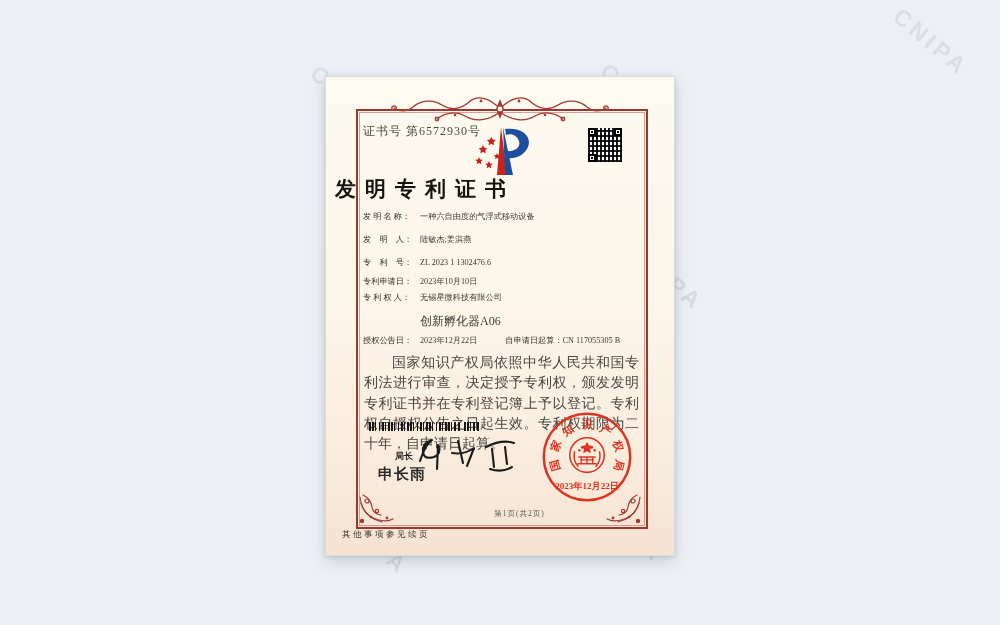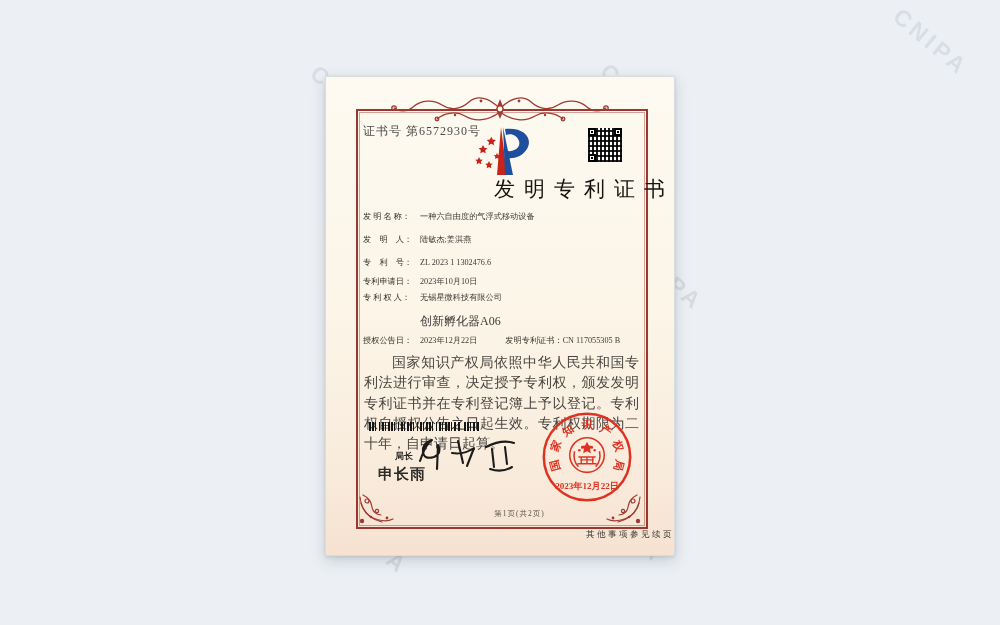--- a/index.html
+++ b/index.html
@@ -61,22 +61,22 @@
   .qr .finder{
     position:absolute;width:8px;height:8px;background:#fff;border:2px solid #000;box-sizing:border-box;
   }
   .qr .finder::after{content:"";position:absolute;inset:1px;background:#000;}
   .qr .f-tl{left:0;top:0;}
   .qr .f-tr{right:0;top:0;}
   .qr .f-bl{left:0;bottom:0;}
 
   .title{
     position:absolute;left:0;right:0;top:98px;
-    text-align:right;
-    font-size:21px;font-weight:400;color:#16140f;
+    text-align:left;
+    font-size:21px;font-weight:700;color:#16140f;
     letter-spacing:9px;padding-left:9px;
     white-space:nowrap;
   }
 
   
   .frow{
     position:absolute;left:37px;right:33px;
     font-size:8.2px;color:#3c3a36;white-space:nowrap;
   }
   .frow .lbl{display:inline-block;min-width:57px;color:#333129;}
@@ -105,21 +105,21 @@
   .director-name{position:absolute;left:52px;top:388px;font-size:15px;font-weight:700;color:#2b2a26;letter-spacing:1px;}
   .signature{position:absolute;left:84px;top:356px;width:112px;height:44px;}
 
   .seal{position:absolute;left:213px;top:332px;width:96px;height:96px;opacity:0.95;}
 
   .page-indicator{
     position:absolute;left:0;right:0;top:432px;text-align:center;
     font-size:7.5px;color:#55534e;letter-spacing:1px;padding-left:39px;
   }
   .footer-note{
-    position:absolute;left:16px;right:0;top:452px;text-align:right;
+    position:absolute;left:16px;right:0;top:452px;text-align:left;
     font-size:8.5px;color:#3a3832;letter-spacing:2.5px;
   }
 
   .flourish-top{position:absolute;left:59px;top:12px;width:230px;height:40px;}
   .corner{position:absolute;width:40px;height:38px;}
   .corner-bl{left:31px;top:412px;}
   .corner-br{left:277px;top:412px;transform:scaleX(-1);}
 </style>
 </head>
 <body>
@@ -222,21 +222,21 @@
       <span class="lbl">专　利　号：</span><span class="val">ZL 2023 1 1302476.6</span>
     </div>
     <div class="frow" style="top:199px">
       <span class="lbl">专利申请日：</span><span class="val">2023年10月10日</span>
     </div>
     <div class="frow" style="top:215px">
       <span class="lbl">专 利 权 人：</span><span class="val">无锡星微科技有限公司</span>
     </div>
     <div class="addr2">创新孵化器A06</div>
     <div class="frow" style="top:258px">
-      <span class="lbl">授权公告日：</span><span class="val">2023年12月22日</span><span class="grant2"><span class="lbl" style="min-width:0">发明专利证书：</span><span class="val">CN 117055305 B</span></span>
+      <span class="lbl">授权公告日：</span><span class="val">2023年12月22日</span><span class="grant2"><span class="lbl" style="min-width:0">自申请日起算：</span><span class="val">CN 117055305 B</span></span>
     </div>
 
     <div class="paras">
       <p>国家知识产权局依照中华人民共和国专利法进行审查，决定授予专利权，颁发发明专利证书并在专利登记簿上予以登记。专利权自授权公告之日起生效。专利权期限为二十年，自申请日起算。</p>
     </div>
 
     <div class="barcode"></div>
 
     <div class="director-title">局长</div>
     <div class="director-name">申长雨</div>

